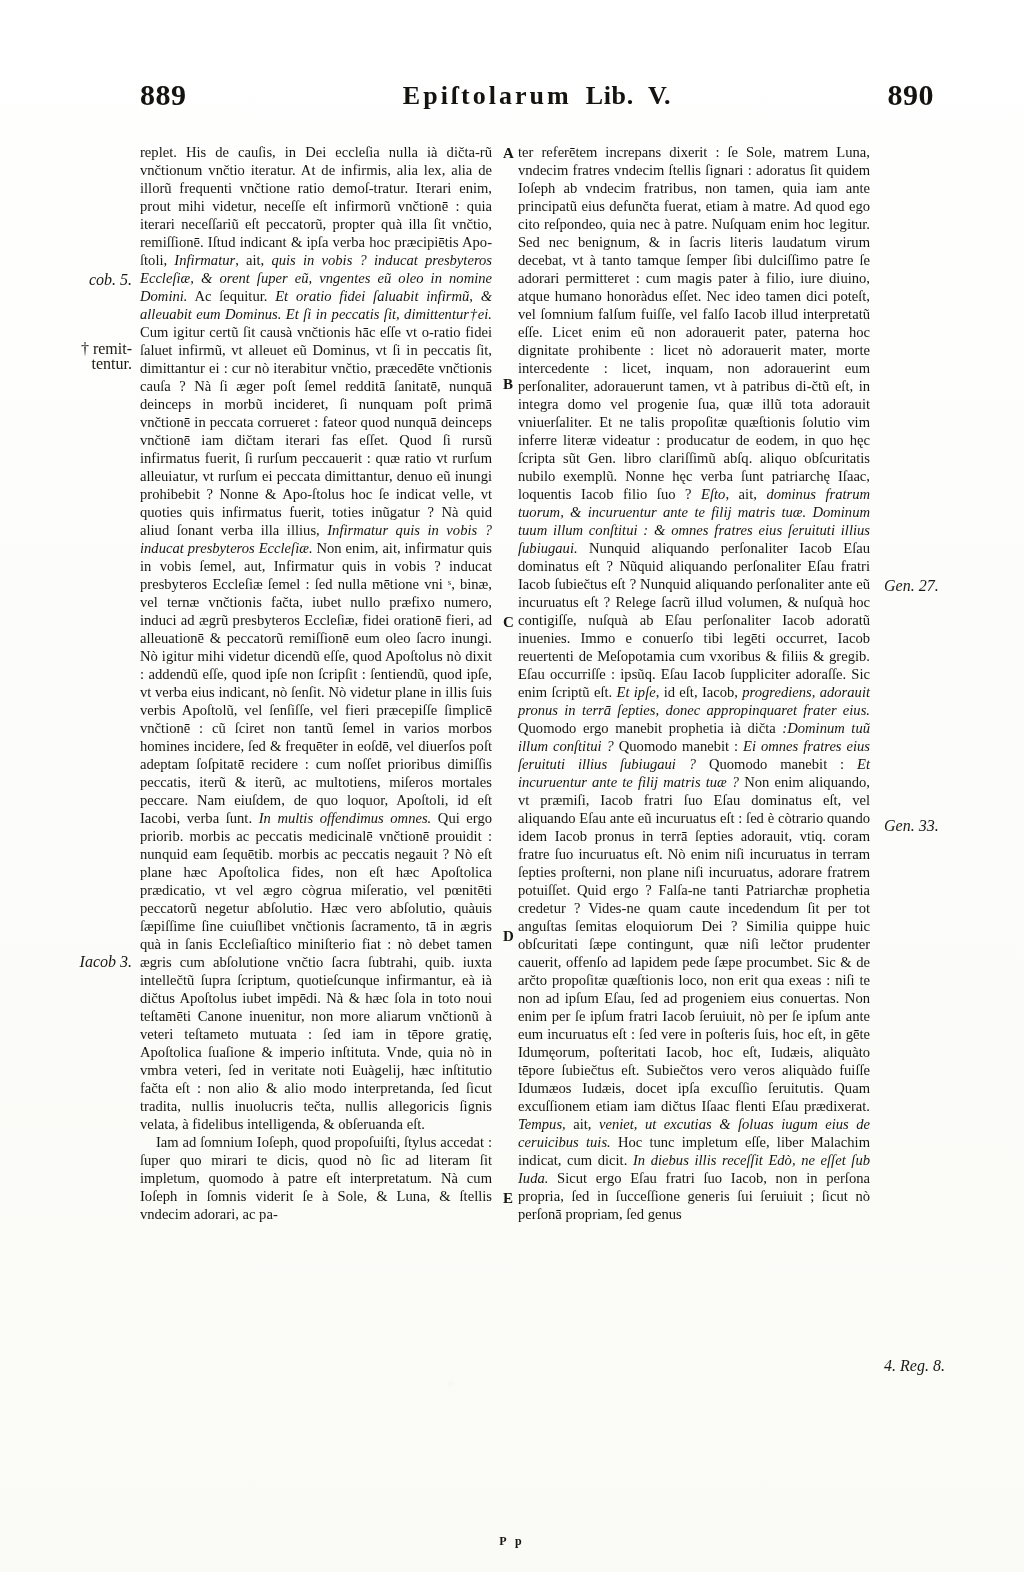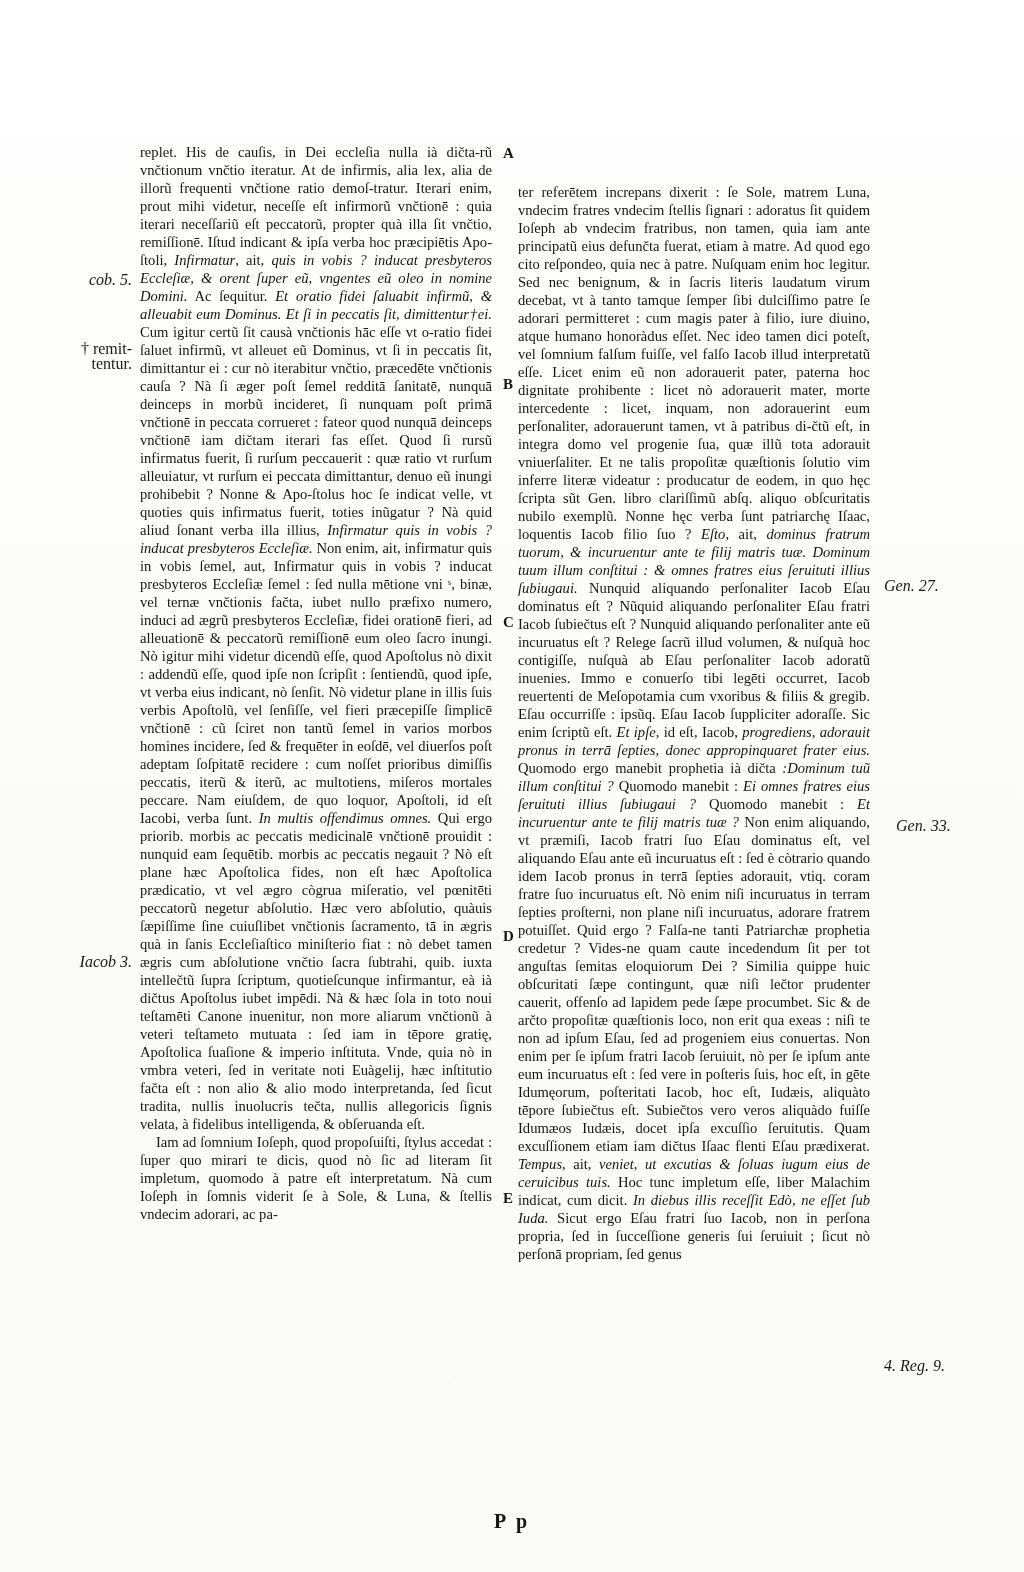--- a/index.html
+++ b/index.html
@@ -73,21 +73,21 @@
     top: 0;
     width: 352px;
     font-size: 14.6px;
     line-height: 18px;
     color: #17150f;
     text-align: justify;
     text-justify: inter-word;
     hyphens: none;
   }
   .col-left  { left: 0; }
-  .col-right { left: 378px; margin-top: 40px; }
+  .col-right { left: 378px; }
   .col p {
     margin: 0;
     text-align: justify;
   }
   .col p.indent { text-indent: 16px; }
   .it { font-style: italic; }
 
   
   .margin-note {
     position: absolute;
@@ -109,51 +109,57 @@
     color: #17150f;
     font-family: "Liberation Serif", serif;
   }
 
   
   .signature {
     position: absolute;
     left: 0;
     right: 0;
     text-align: center;
-    font-size: 20px;
+    font-size: 12px;
     font-weight: 700;
     color: #17150f;
     letter-spacing: 3px;
+    margin-top: 24px;
   }
 </style>
 </head>
 <body>
 
 <div class="page">
 
+  <div class="running-head">
+    <span class="folio folio-left">889</span>
+    <span class="head-title"><span class="sp">Epiſtolarum</span>&nbsp;&nbsp;<span>Lib.</span>&nbsp;&nbsp;<span>V.</span></span>
+    <span class="folio folio-right">890</span>
+  </div>
 
   <div class="margin-note lm" style="left:40px; top:272px;">
     <span>cob. 5.</span>
   </div>
   <div class="margin-note lm" style="left:40px; top:341px;">
     <span class="upright">† remit-</span><br>
     <span class="upright">tentur.</span>
   </div>
   <div class="margin-note lm" style="left:40px; top:954px;">
     <span>Iacob 3.</span>
   </div>
 
   <div class="margin-note right-note" style="left:884px; top:578px;">
     <span>Gen. 27.</span>
   </div>
-  <div class="margin-note right-note" style="left:884px; top:818px;margin-left:12px;">
+  <div class="margin-note right-note" style="left:884px; top:818px;">
     <span>Gen. 33.</span>
   </div>
   <div class="margin-note right-note" style="left:884px; top:1358px;">
-    <span>4. Reg. 9.</span>
+    <span>4. Reg. 8.</span>
   </div>
 
   <div class="gutter-letter" style="left:503px; top:145px;">A</div>
   <div class="gutter-letter" style="left:503px; top:376px;">B</div>
   <div class="gutter-letter" style="left:503px; top:614px;">C</div>
   <div class="gutter-letter" style="left:503px; top:928px;">D</div>
   <div class="gutter-letter" style="left:503px; top:1190px;">E</div>
 
   <div class="cols">
 

